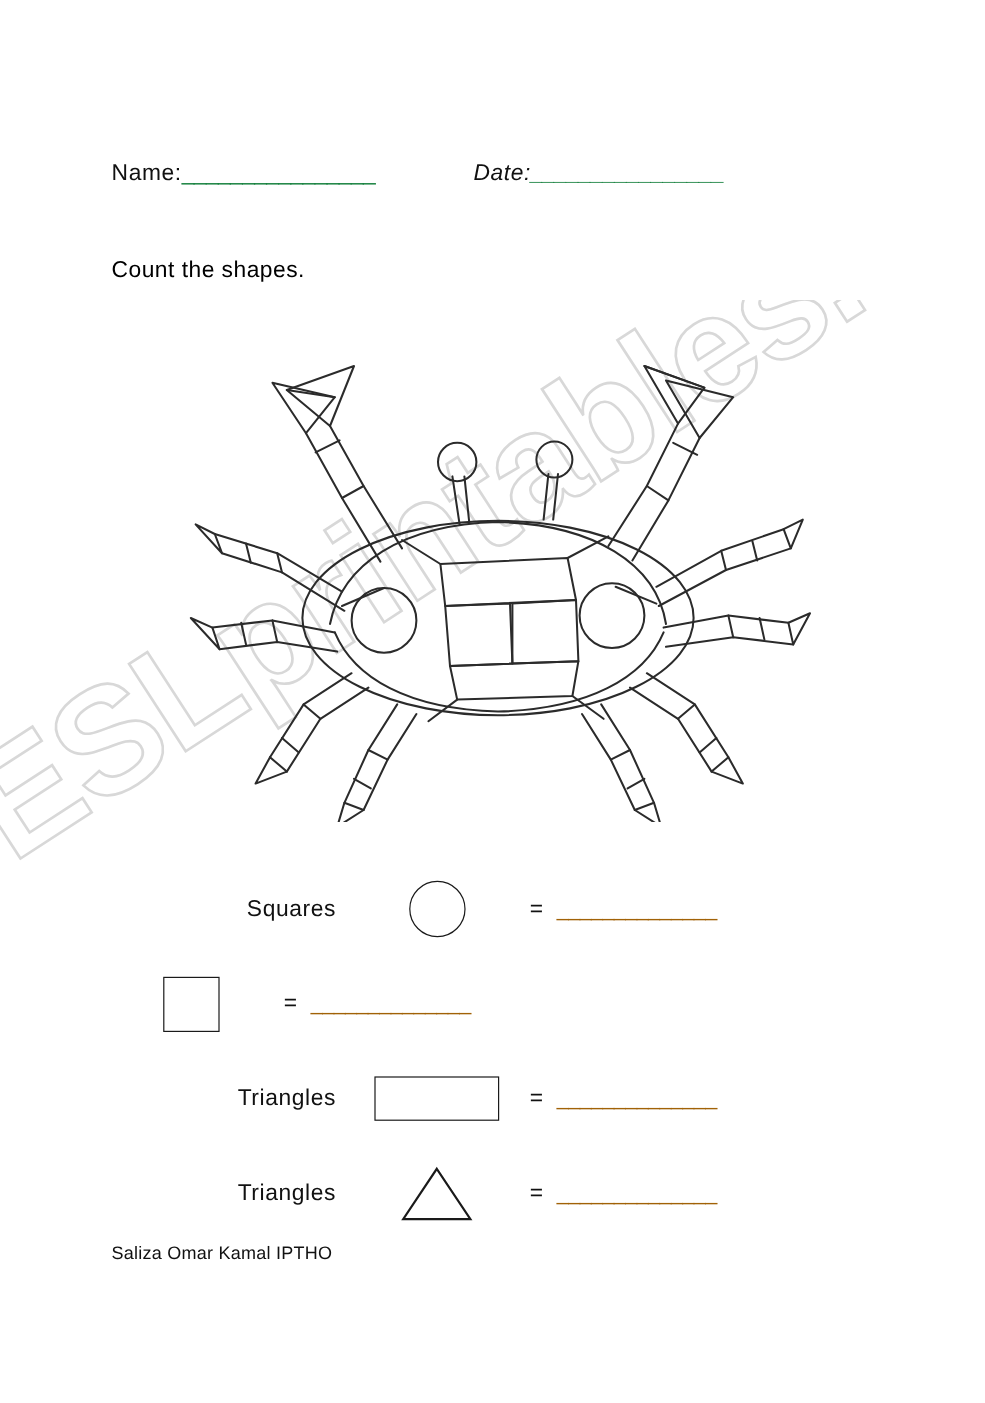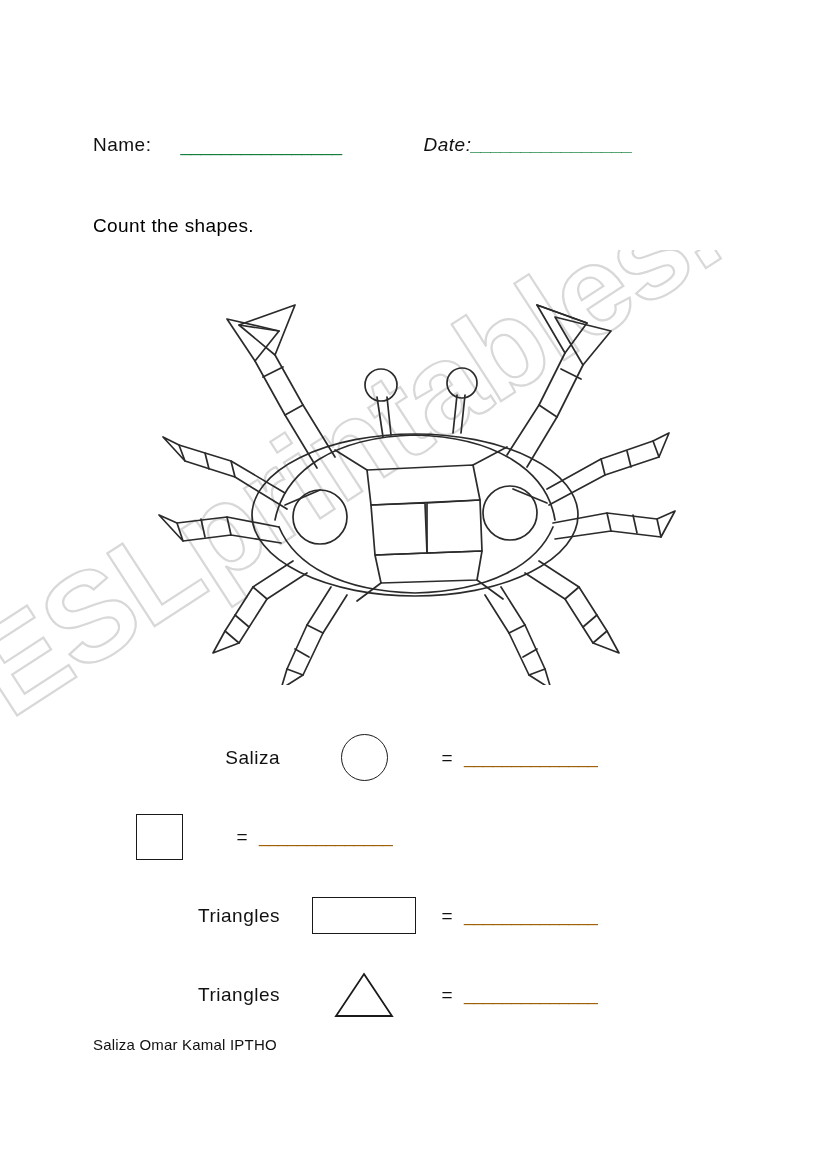--- a/index.html
+++ b/index.html
@@ -54,21 +54,21 @@
     color: #111;
     letter-spacing: 0.5px;
     white-space: nowrap;
   }
   .field-blank {
     font-size: 19px;
     color: #15803d;
     letter-spacing: -0.5px;
     white-space: nowrap;
   }
-  #name-field { display: flex; align-items: flex-start; gap: 29px; }
+  #name-field { display: flex; align-items: flex-start; }
   #date-field { display: flex; align-items: center; margin-left: 42px; font-style: italic; }
 
   
   #instruction {
     position: absolute;
     left: 93px;
     top: 215px;
     font-size: 19px;
     color: #000000;
     letter-spacing: 0.4px;
@@ -295,21 +295,21 @@
         <path d="M390 360 L374 368"></path>
         <path d="M402 384 L388 392"></path>
         <path d="M410 404 L416 424 L394 410 Z"></path>
       </g>
     </svg>
   </div>
 
   <div id="answers">
 
     <div class="answer-row">
-      <div class="ans-label">Saliza</div>
+      <div class="ans-label">Squares</div>
       <div class="ans-shape">
         <div class="shape-circle"></div>
       </div>
       <div class="ans-equals">=</div>
       <div class="ans-blank">______________</div>
     </div>
 
     <div class="answer-row">
       <div class="ans-shape">
         <div class="shape-square"></div>

